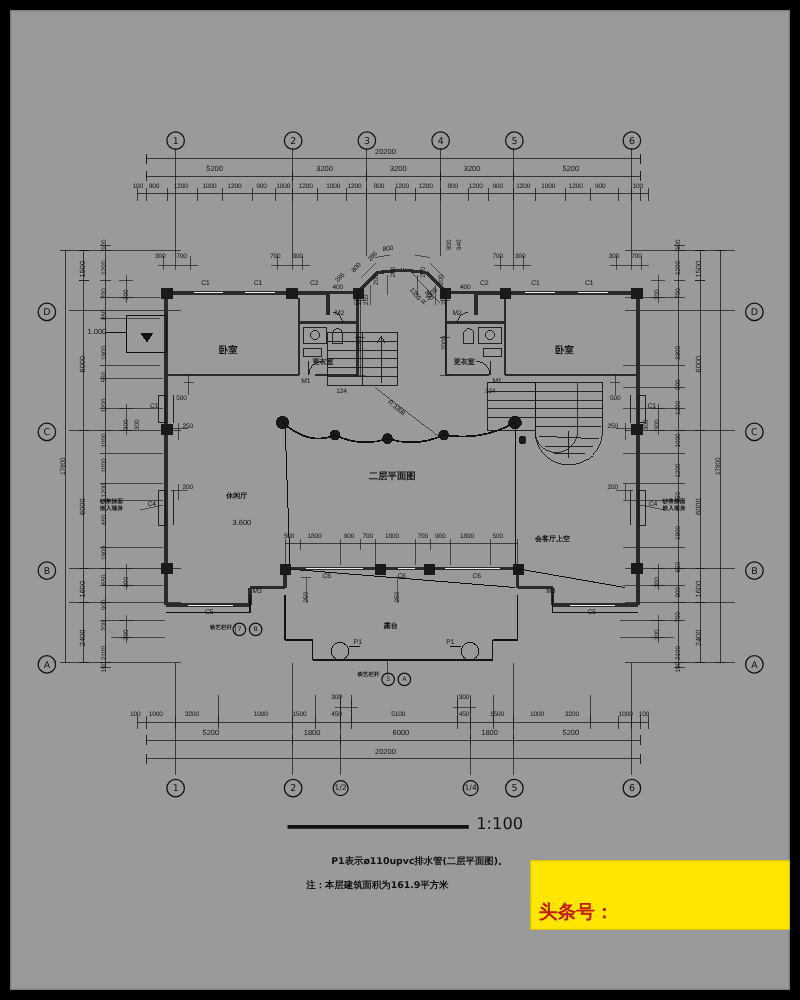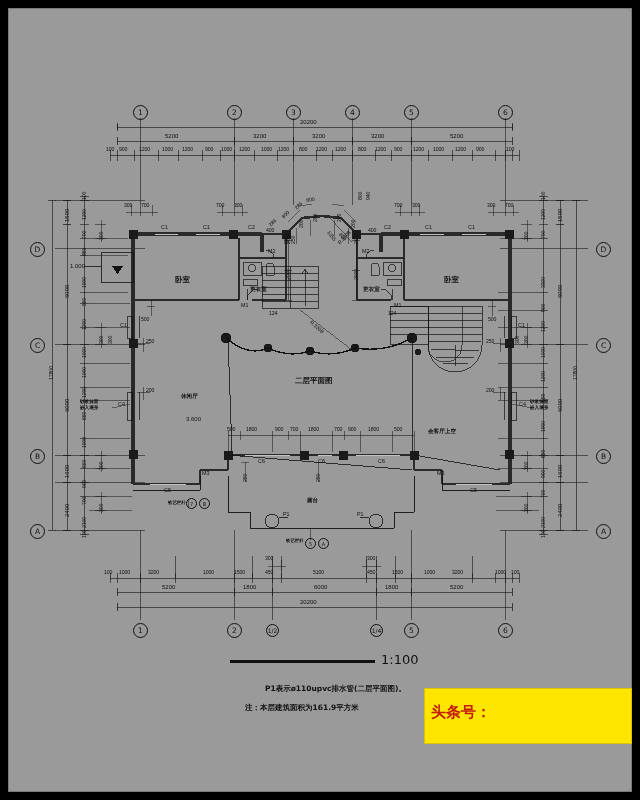--- a/index.html
+++ b/index.html
@@ -46,21 +46,21 @@
     position:absolute;font-family:"DejaVu Sans","Liberation Sans",sans-serif;
     font-weight:700;font-size:21px;color:#111;letter-spacing:1px;
   }
   .title-rule{position:absolute;height:3px;background:#111;}
   .title-scale{position:absolute;font-size:13px;color:#111;font-family:"DejaVu Sans",serif;}
   .note{position:absolute;font-size:7.5px;color:#111;font-family:"DejaVu Sans",sans-serif;font-weight:700;}
 
   
   .wm{
     position:absolute;background:#ffe600;border:1px solid #d8c400;
-    display:flex;flex-direction:column;justify-content:space-between;
+    display:flex;flex-direction:column;justify-content:flex-end;
     padding:14px 6px 4px 6px;box-sizing:border-box;
   }
   .wm div{
     color:#c21c0b;font-family:"DejaVu Sans","Liberation Sans",sans-serif;
     font-weight:700;font-size:15px;line-height:1.28;white-space:nowrap;
   }
   svg{display:block;}
 </style>
 </head>
 <body>

